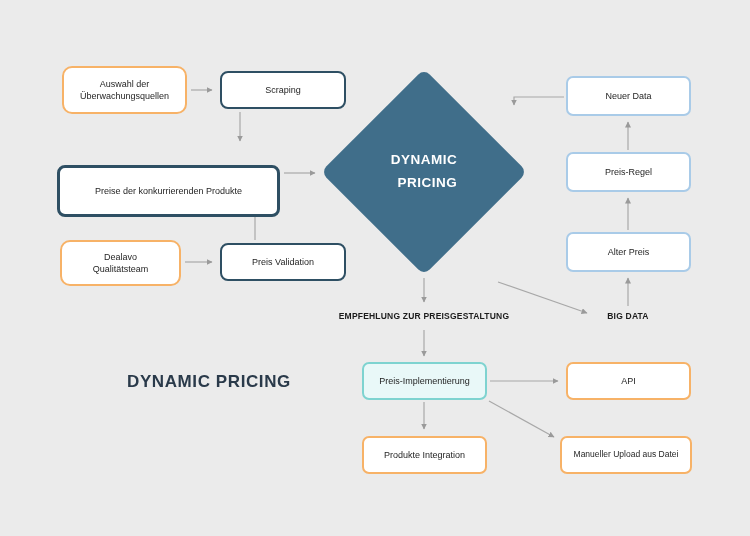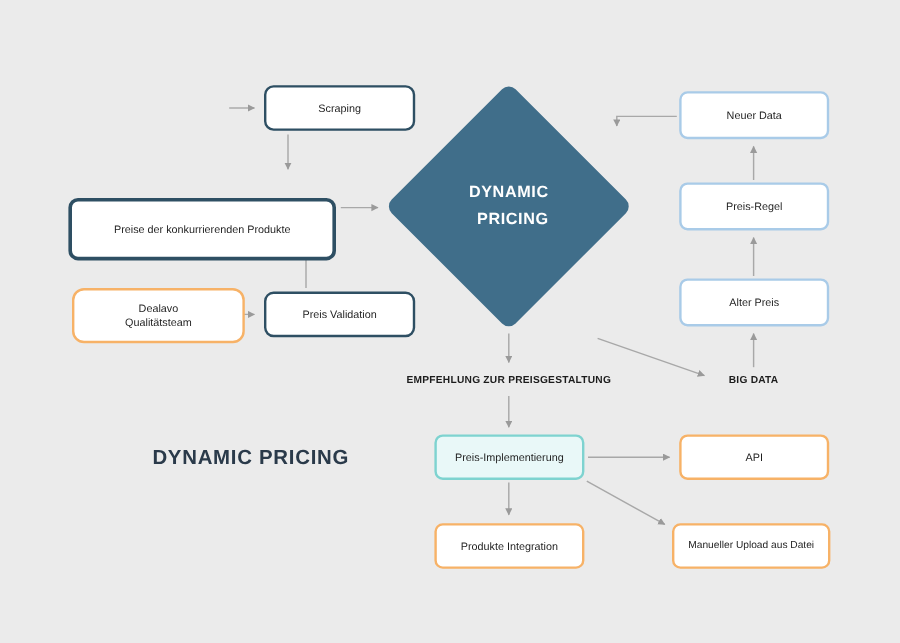--- a/index.html
+++ b/index.html
@@ -60,30 +60,34 @@
       <line x1="628" y1="306" x2="628" y2="278" marker-end="url(#arr)"></line>
       <line x1="498" y1="282" x2="587" y2="313" marker-end="url(#arr)"></line>
       <line x1="424" y1="278" x2="424" y2="302" marker-end="url(#arr)"></line>
       <line x1="424" y1="330" x2="424" y2="356" marker-end="url(#arr)"></line>
       <line x1="490" y1="381" x2="558" y2="381" marker-end="url(#arr)"></line>
       <line x1="424" y1="402" x2="424" y2="429" marker-end="url(#arr)"></line>
       <line x1="489" y1="401" x2="554" y2="437" marker-end="url(#arr)"></line>
     </g>
   </svg>
 
+  <div class="node orange" style="left:62px;top:66px;width:125px;height:48px">
+    <span>Auswahl der
+Überwachungsquellen</span>
+  </div>
 
   <div class="node dark" style="left:220px;top:71px;width:126px;height:38px">
     <span>Scraping</span>
   </div>
 
   <div class="node dark thick" style="left:57px;top:147px;width:223px;height:52px">
     <span>Preise der konkurrierenden Produkte</span>
   </div>
 
-  <div class="node orange" style="left:60px;top:240px;width:144px;height:46px">
+  <div class="node orange" style="left:60px;top:240px;width:121px;height:46px">
     <span>Dealavo
 Qualitätsteam</span>
   </div>
 
   <div class="node dark" style="left:220px;top:243px;width:126px;height:38px">
     <span>Preis Validation</span>
   </div>
 
   <div class="diamond"></div>
   <div class="diamond-label">DYNAMIC

